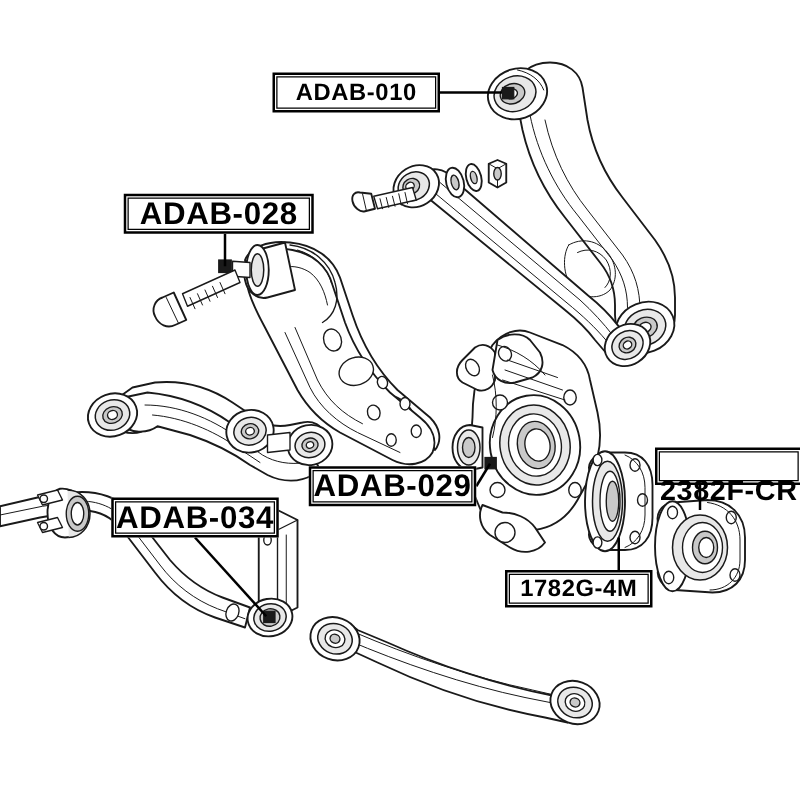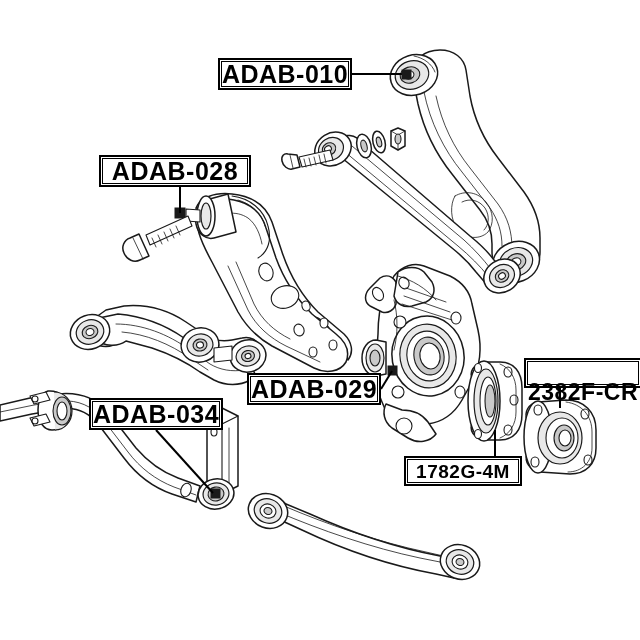--- a/index.html
+++ b/index.html
@@ -419,21 +419,21 @@
       <line class="leader" x1="381" y1="389" x2="392" y2="371"></line>
       <line class="leader" x1="156" y1="430" x2="213" y2="493"></line>
       <line class="leader" x1="560" y1="388" x2="560" y2="408"></line>
       <line class="leader" x1="495" y1="456" x2="495" y2="430"></line>
       <rect class="fillk" x="402" y="70" width="9" height="9"></rect>
     </g>
   </svg>
 
   <div class="callout" style="left:218px; top:58px; width:134px; height:32px;">
     <div class="inner">
-      <span class="txt" style="font-size:25px;">ADAB-010</span>
+      <span class="txt" style="font-size:19px;">ADAB-010</span>
     </div>
   </div>
 
   <div class="callout" style="left:99px; top:155px; width:152px; height:32px;">
     <div class="inner">
       <span class="txt" style="font-size:25px;">ADAB-028</span>
     </div>
   </div>
 
   <div class="callout" style="left:247px; top:373px; width:134px; height:32px;">

